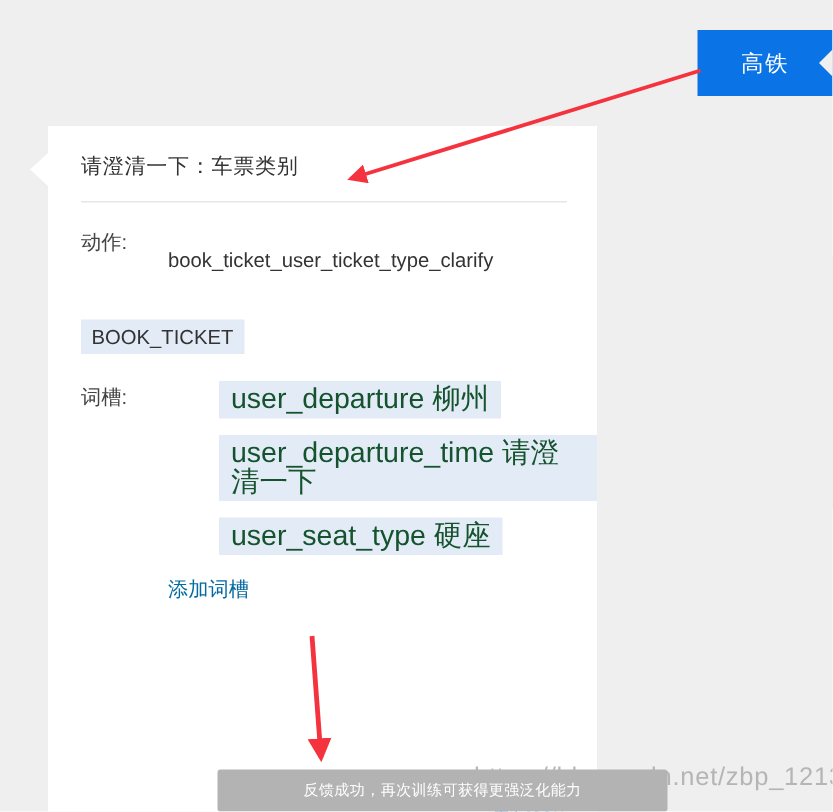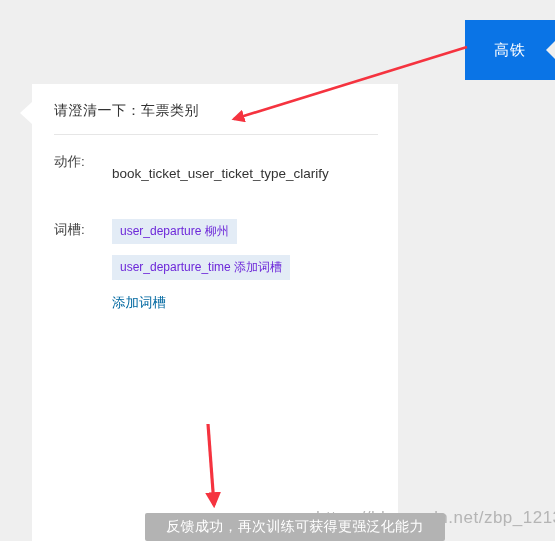--- a/index.html
+++ b/index.html
@@ -14,21 +14,21 @@
     position: relative;
     overflow: hidden;
   }
 
   
   .tag-badge {
     position: absolute;
     left: 465px;
     top: 20px;
     width: 90px;
-    height: 60px;
+    height: 44px;
     background: #0a74e6;
     color: #ffffff;
     font-size: 15px;
     display: flex;
     align-items: center;
     justify-content: center;
     letter-spacing: 1px;
   }
   .tag-badge .tag-notch {
     position: absolute;
@@ -104,33 +104,34 @@
     line-height: 19px;
     font-size: 13.5px;
   }
 
   
   .slots-row {
     display: flex;
     align-items: flex-start;
     padding: 0 0 0 22px;
     margin-top: 18px;
+    gap: 34px;
   }
   .slots-list {
     display: flex;
     flex-direction: column;
     gap: 11px;
   }
   .slot-chip {
     display: inline-block;
     align-self: flex-start;
     background: #e3ecf6;
-    color: #6d28d9;
+    color: #14532d;
     padding: 3px 8px;
-    font-size: 12px;
+    font-size: 19px;
     line-height: 19px;
   }
 
   .add-slot-link {
     display: inline-block;
     margin: 14px 0 0 80px;
     color: #0369a1;
     font-size: 13.5px;
     cursor: pointer;
   }
@@ -156,21 +157,21 @@
 
   
   .toast {
     position: absolute;
     left: 145px;
     top: 513px;
     width: 300px;
     height: 28px;
     background: #b3b3b3;
     color: #ffffff;
-    font-size: 14px;
+    font-size: 10px;
     display: flex;
     align-items: center;
     justify-content: center;
     border-radius: 2px;
     letter-spacing: 0.3px;
     font-family: Liberation Mono, monospace;
   }
 
   
   .watermark {
@@ -196,27 +197,31 @@
 
   <div class="card-title">请澄清一下：车票类别</div>
   <div class="title-divider"></div>
 
   <div class="field-row">
     <div class="field-label">动作:</div>
     <div class="field-value">book_ticket_user_ticket_type_clarify</div>
   </div>
 
   <div class="field-row">
+    <div class="field-value">
+      <span class="value-chip">BOOK_TICKET</span>
+    </div>
   </div>
 
   <div class="slots-row">
     <div class="field-label">词槽:</div>
     <div class="slots-list">
       <span class="slot-chip">user_departure 柳州</span>
-      <span class="slot-chip">user_departure_time 添加词槽</span>
+      <span class="slot-chip">user_departure_time 请澄清一下</span>
+      <span class="slot-chip">user_seat_type 硬座</span>
     </div>
   </div>
 
   <div class="add-slot-link">添加词槽</div>
 
   <div class="view-json-link">查看JSON</div>
 </div>
 
 <svg class="annotation-layer" width="555" height="541" viewBox="0 0 555 541">
   <defs>

